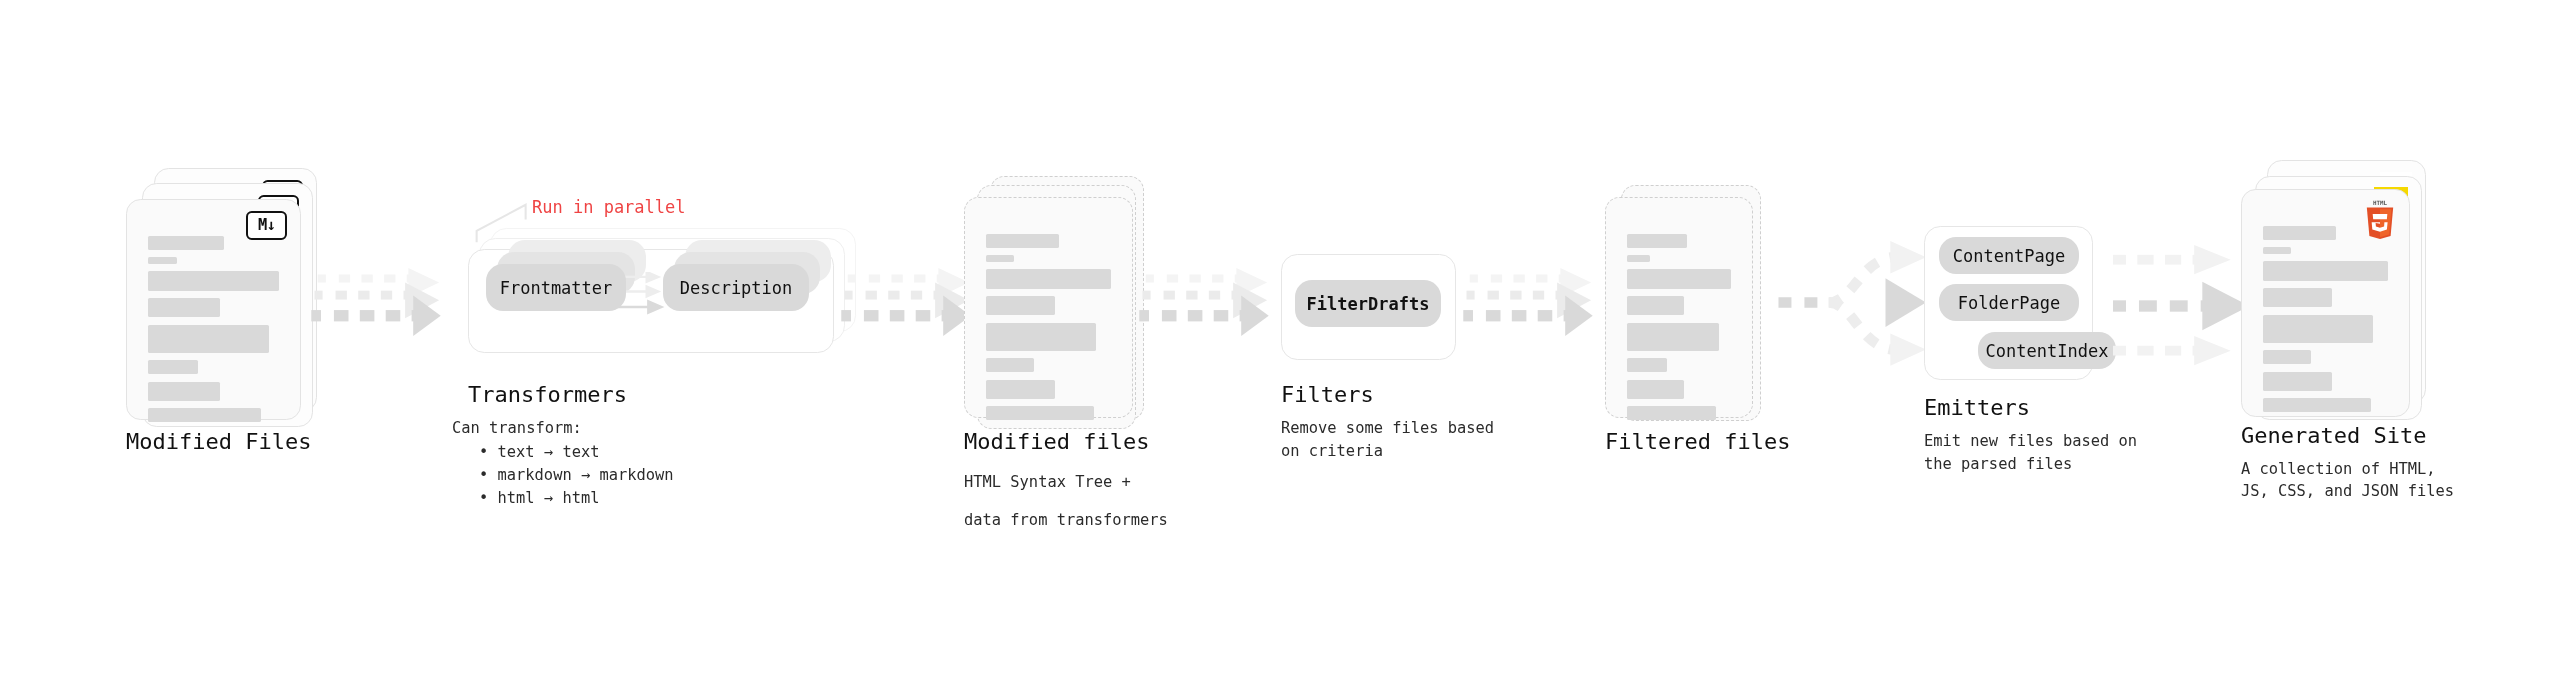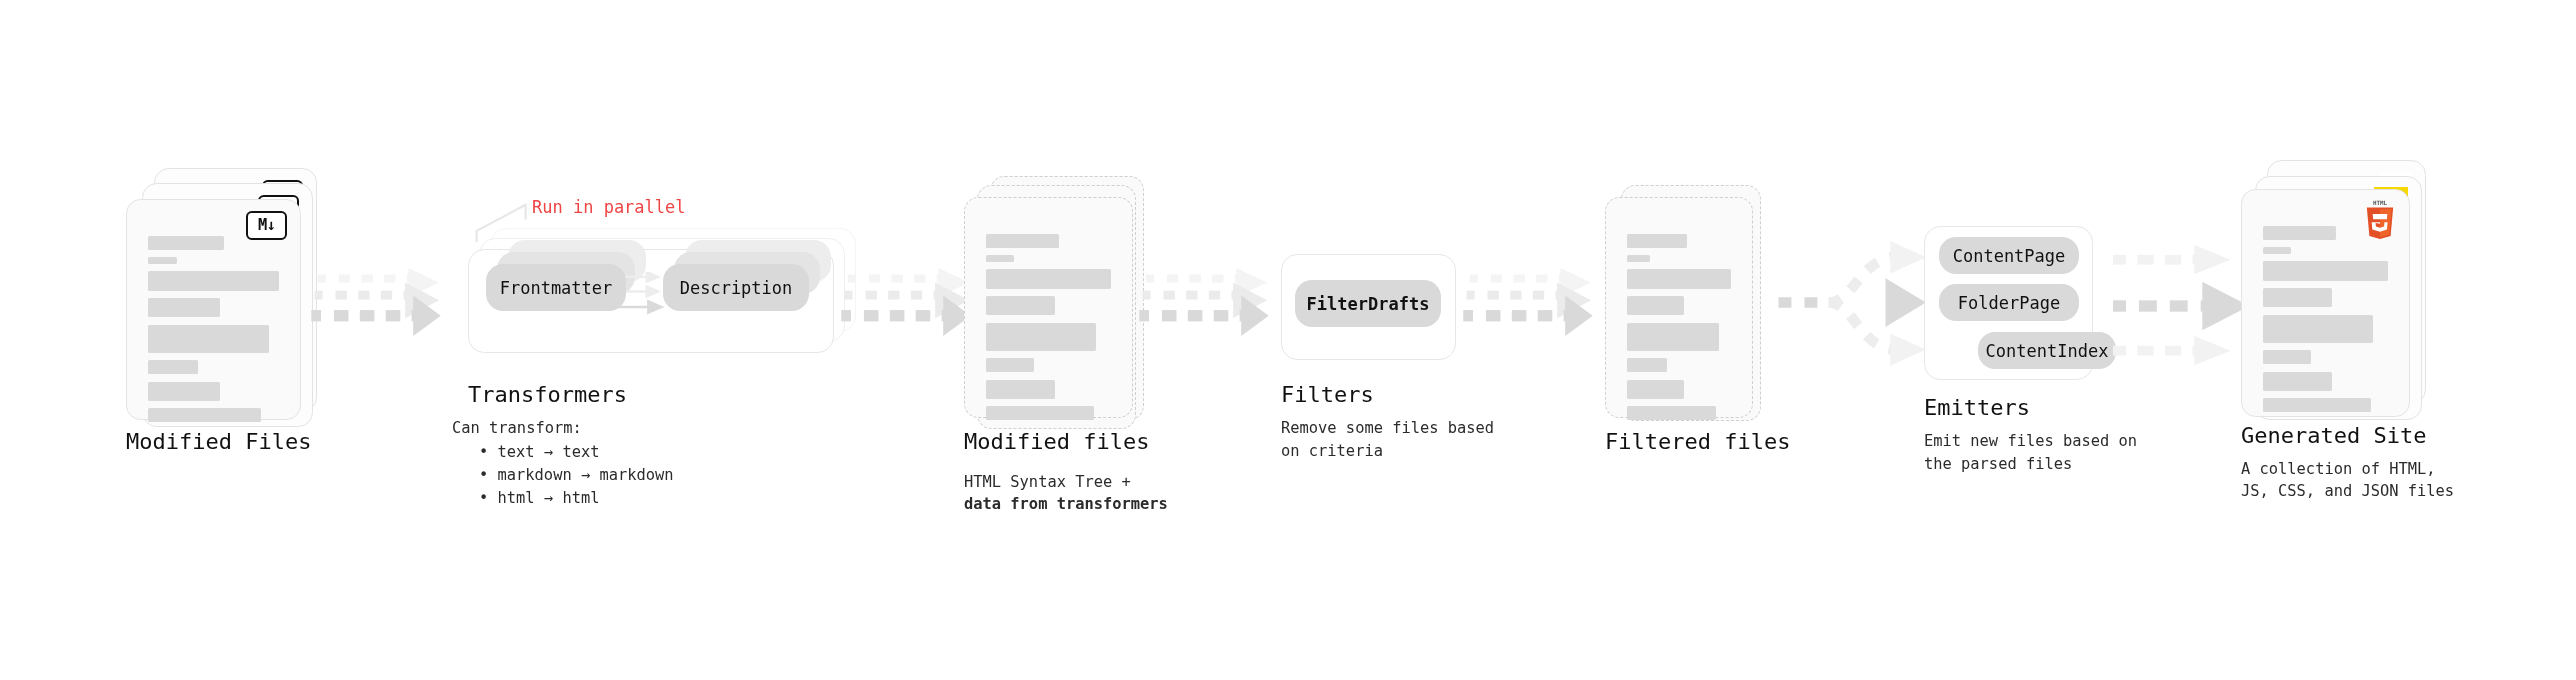--- a/index.html
+++ b/index.html
@@ -242,21 +242,21 @@
         <div class="bar" style="width:100%;height:19.5px;"></div>
         <div class="bar" style="width:55%;height:19.5px;"></div>
         <div class="bar" style="width:88%;height:28.4px;"></div>
         <div class="bar" style="width:38%;height:14px;"></div>
         <div class="bar" style="width:55%;height:19.5px;"></div>
         <div class="bar" style="width:86%;height:14px;"></div>
       </div>
     </div>
     <div class="title" style="left:964px;top:429px;">Modified files</div>
     <div class="sub" style="left:964px;top:470px;">HTML Syntax Tree +</div>
-    <div class="sub" style="left:964px;top:492px;font-weight:bold;">data from transformers</div>
+    <div class="sub" style="left:964px;top:508px;">data from transformers</div>
   </div>
 
   <svg class="conn" style="left:1139px;top:268px;" width="130" height="89" viewBox="0 0 160 110">
     <g fill="#f4f4f4">
       <rect x="8" y="8" width="10" height="10"></rect>
         <rect x="34" y="8" width="14" height="10"></rect>
       <rect x="62" y="8" width="14" height="10"></rect>
         <rect x="90" y="8" width="14" height="10"></rect>
       <rect x="118" y="8" width="14" height="10"></rect>
       <polygon points="120,0 158,18 120,36"></polygon>

